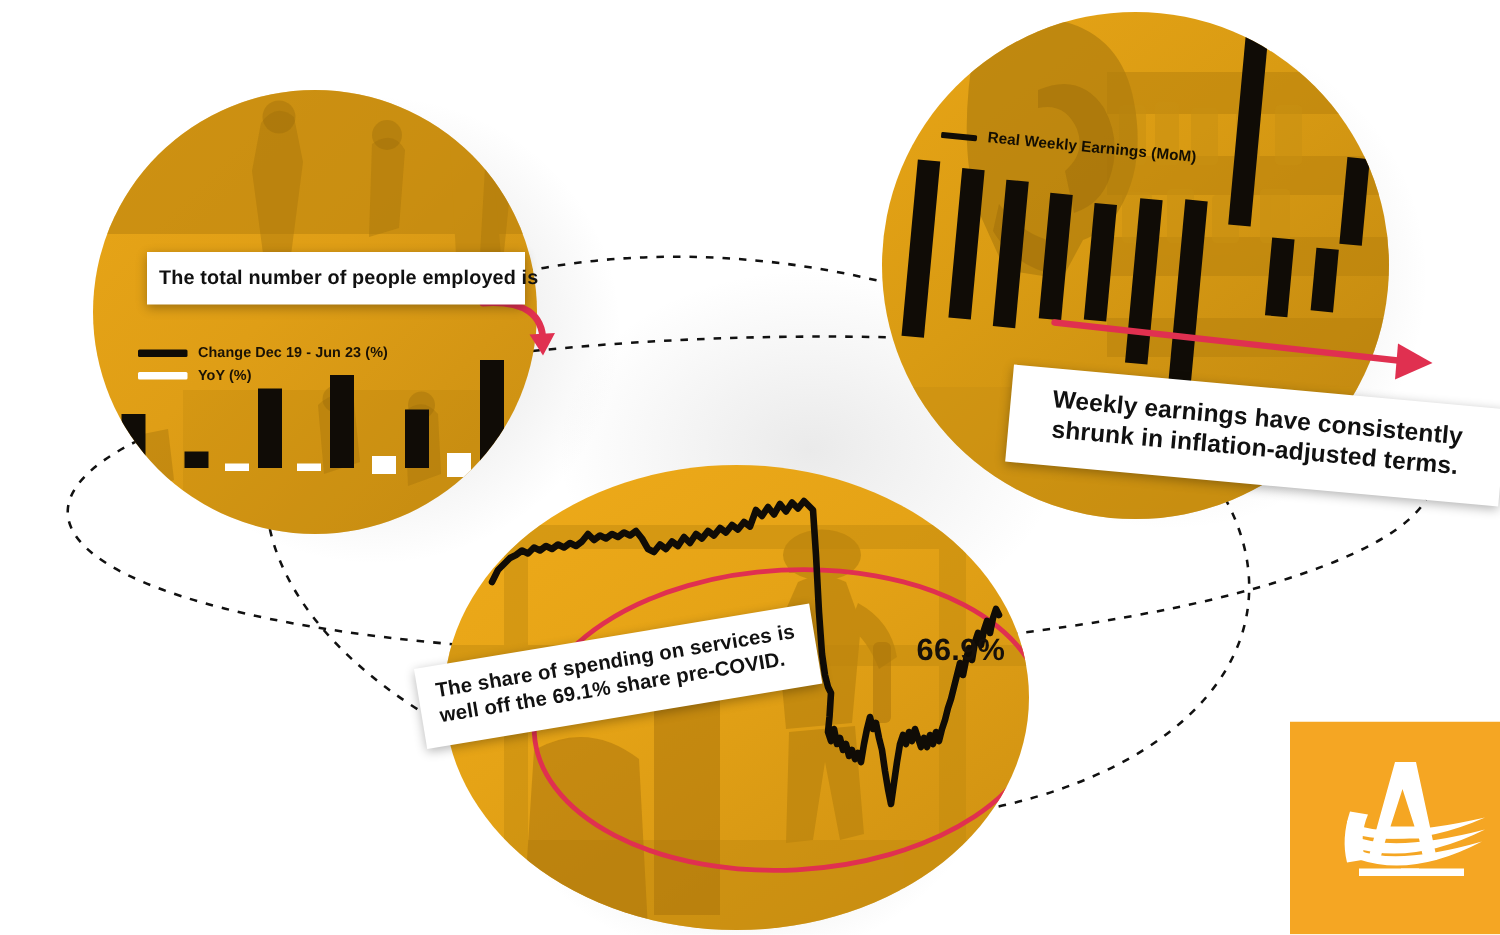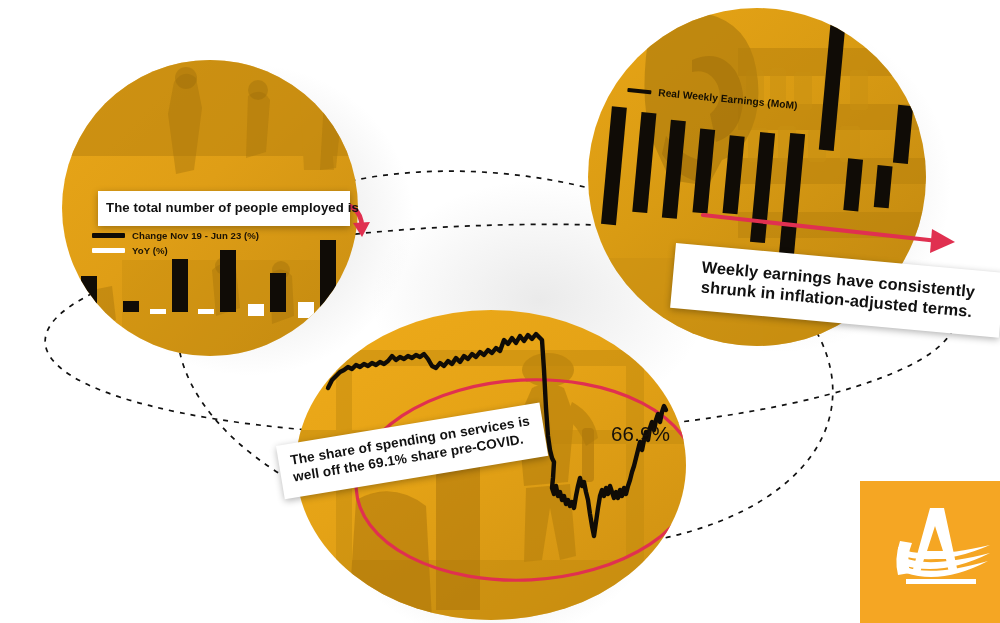--- a/index.html
+++ b/index.html
@@ -35,21 +35,21 @@
   
   #circle-services{left:296px;top:310px;width:390px;height:310px;}
 
   
   .callout{
     position:absolute;background:#ffffff;color:#111;
     font-weight:bold;letter-spacing:.1px;line-height:1.24;
     box-shadow:0 2px 7px rgba(0,0,0,.30);
   }
   #callout-employment{
-    left:98px;top:191px;width:236px;padding:9px 8px 10px;
+    left:98px;top:168px;width:236px;padding:9px 8px 10px;
     font-size:13.2px;text-align:center;
   }
   #callout-earnings{
     left:676px;top:243px;width:302px;padding:11px 14px 13px;
     font-size:16.4px;text-align:center;
     transform:rotate(5.2deg);transform-origin:left top;
   }
   #callout-services{
     left:276px;top:446px;width:243px;padding:9px 12px 11px;
     font-size:13.6px;text-align:left;
@@ -64,21 +64,21 @@
   .legend-label{font-size:9.6px;font-weight:bold;color:#1a1205;white-space:nowrap;letter-spacing:.05px;}
 
   #legend-employment{left:92px;top:230px;}
   #legend-earnings{left:628px;top:84px;transform:rotate(5.4deg);transform-origin:left top;}
   #legend-earnings .legend-label{font-size:10.2px;color:#140e02;}
   #legend-earnings .legend-swatch{width:24px;height:4px;}
 
   
   #value-services{
     position:absolute;left:611px;top:422px;
-    font-size:20.5px;font-weight:normal;color:#16100a;letter-spacing:.2px;
+    font-size:20.5px;font-weight:bold;color:#16100a;letter-spacing:.2px;
   }
 
   
   #brand-logo{position:absolute;left:860px;top:481px;width:140px;height:142px;}
 </style>
 </head>
 <body>
 
 <div class="stage">
 
@@ -142,21 +142,21 @@
         <rect x="136" y="249" width="16" height="5"></rect>
         <rect x="186" y="244" width="16" height="12"></rect>
         <rect x="236" y="242" width="16" height="16"></rect>
       </g>
     </svg>
   </div>
 
   <div class="legend" id="legend-employment">
     <div class="legend-row">
       <span class="legend-swatch" style="background:#100c06"></span>
-      <span class="legend-label">Change Nov 19 - Jun 23 (%)</span>
+      <span class="legend-label">Change Dec 19 - Jun 23 (%)</span>
     </div>
     <div class="legend-row">
       <span class="legend-swatch" style="background:#ffffff"></span>
       <span class="legend-label">YoY (%)</span>
     </div>
   </div>
 
   <svg style="position:absolute;left:318px;top:192px;width:60px;height:56px" viewBox="0 0 60 56">
     <path d="M4 10 C 32 8, 44 18, 44 36" fill="none" stroke="#E03050" stroke-width="4.6" stroke-linecap="round"></path>
     <path d="M35 31 L44 45 L52 30 Z" fill="#E03050"></path>

